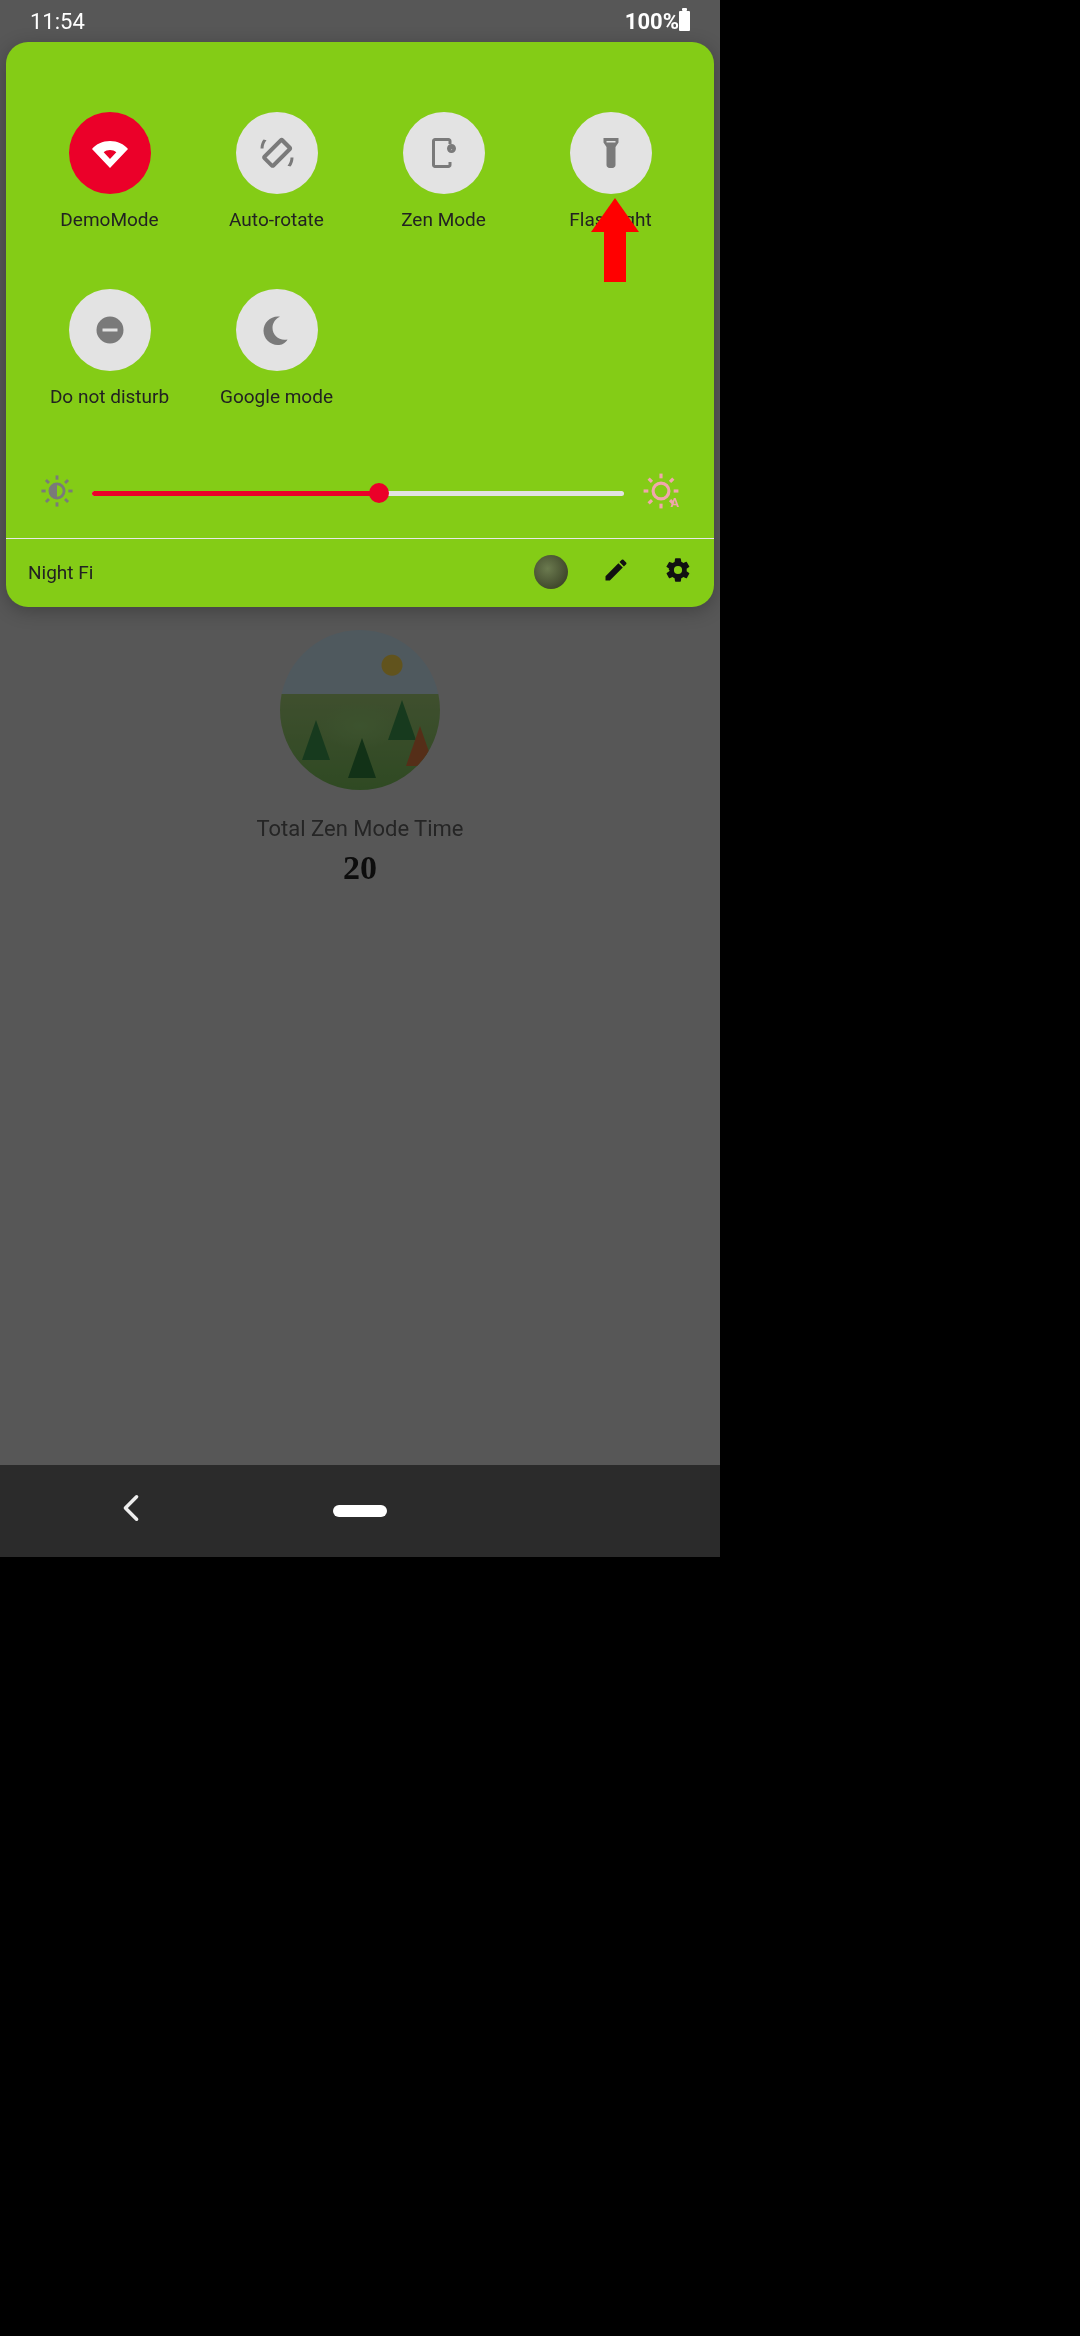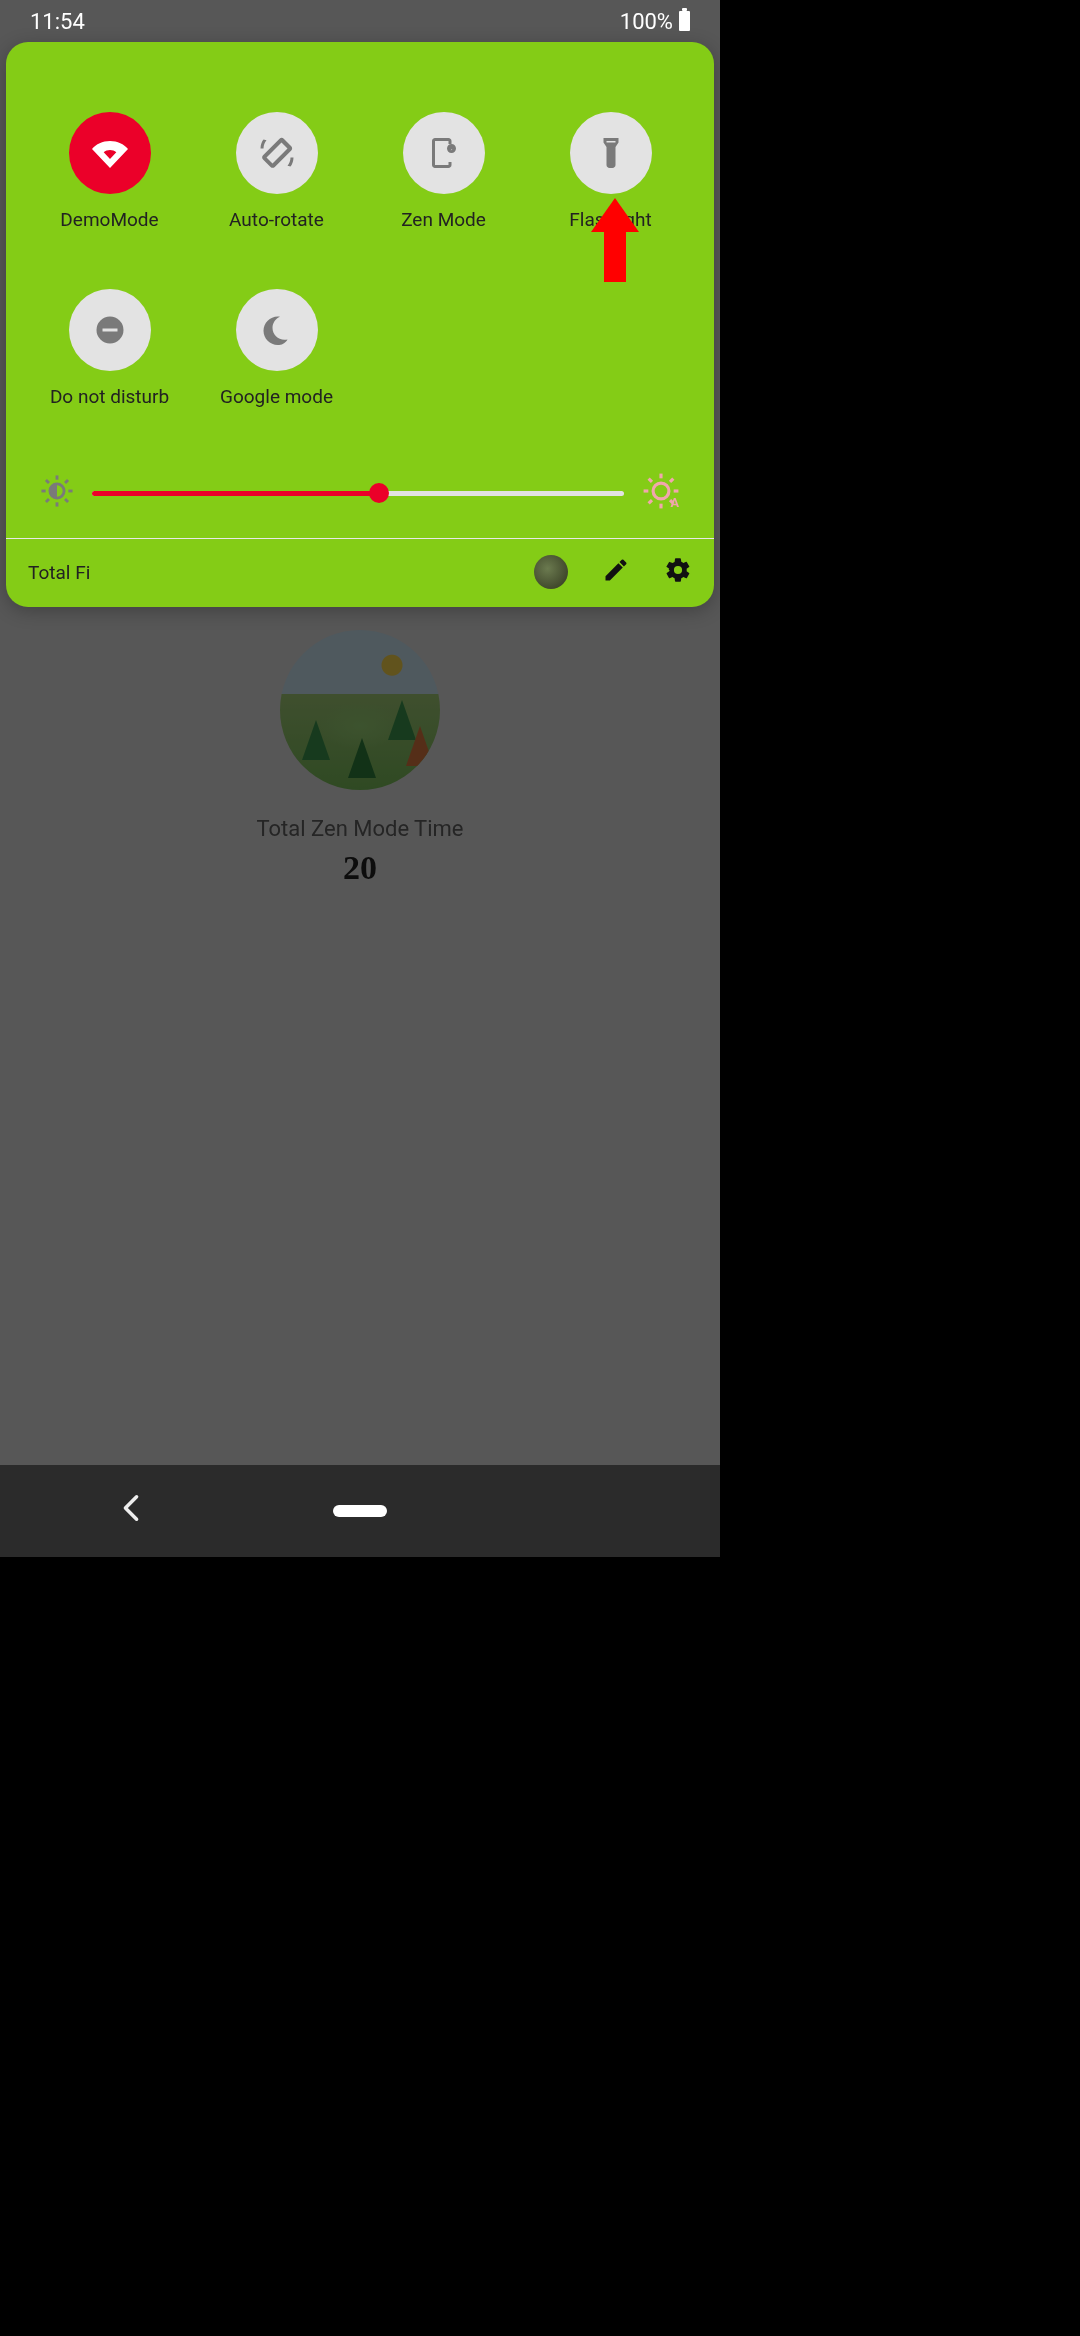--- a/index.html
+++ b/index.html
@@ -18,21 +18,21 @@
     height: 42px;
     display: flex;
     justify-content: space-between;
     align-items: center;
     padding: 0 30px 0 30px;
     color: #fff;
     font-size: 22px;
     font-weight: 400;
     z-index: 5;
   }
-  .statusbar .right { display: flex; align-items: center; gap: 6px; font-weight: 400;}
+  .statusbar .right { display: flex; align-items: center; font-weight: 700;}
   .battery-icon {
     width: 11px; height: 20px; background:#fff; border-radius:1px; position:relative;
   }
   .battery-icon::before{
     content:""; position:absolute; top:-3px; left:3px; width:5px; height:3px; background:#fff; border-radius:1px;
   }
 
   
   .bg-app {
     position: absolute;
@@ -292,21 +292,21 @@
             <line x1="17.7" y1="6.3" x2="19.8" y2="4.2"></line>
           </g>
           <text x="18" y="22" font-size="8" fill="#f2a6ad" font-weight="700">A</text>
         </svg>
     </span>
   </div>
 
   <div class="qs-divider"></div>
 
   <div class="qs-footer">
-    <span class="carrier">Total Fi</span>
+    <span class="carrier">Night Fi</span>
     <div class="footer-actions">
       <span class="avatar-icon"></span>
       <span>
         <svg viewBox="0 0 24 24">
             <path class="icon-dark" d="M3 17.25V21h3.75L17.8 9.94l-3.75-3.75L3 17.25zM20.7 7.04c.39-.39.39-1.02 0-1.41l-2.34-2.34a1 1 0 00-1.41 0L15 5.24l3.75 3.75 1.95-1.95z"></path>
           </svg>
       </span>
       <span>
         <svg viewBox="0 0 24 24">
             <path class="icon-dark" d="M19.4 13c.04-.33.07-.66.07-1s-.03-.67-.07-1l2.11-1.65c.19-.15.24-.42.12-.64l-2-3.46a.5.5 0 00-.6-.22l-2.49 1a7.03 7.03 0 00-1.73-1l-.38-2.65A.5.5 0 0013.94 2h-4a.5.5 0 00-.49.42l-.38 2.65c-.62.26-1.2.6-1.73 1l-2.49-1a.5.5 0 00-.6.22l-2 3.46c-.12.22-.7.49.12.64L4.48 11c-.4.33-.7.66-.07 1s.3.67.07 1l-2.11 1.65c-.19.15-.24.42-.12.64l2 3.46c.12.22.38.31.6.22l2.49-1c.53.4 1.11.74 1.73 1l.38 2.65c.4.24.25.42.49.42h4c.24 0 .45-.18.49-.42l.38-2.65c.62-.26 1.2-.6 1.73-1l2.49 1c.22.09.48 0 .6-.22l2-3.46c.12-.22.07-.49-.12-.64L19.4 13zM12 15.5A3.5 3.5 0 1112 8.5a3.5 3.5 0 010 7z"></path>

